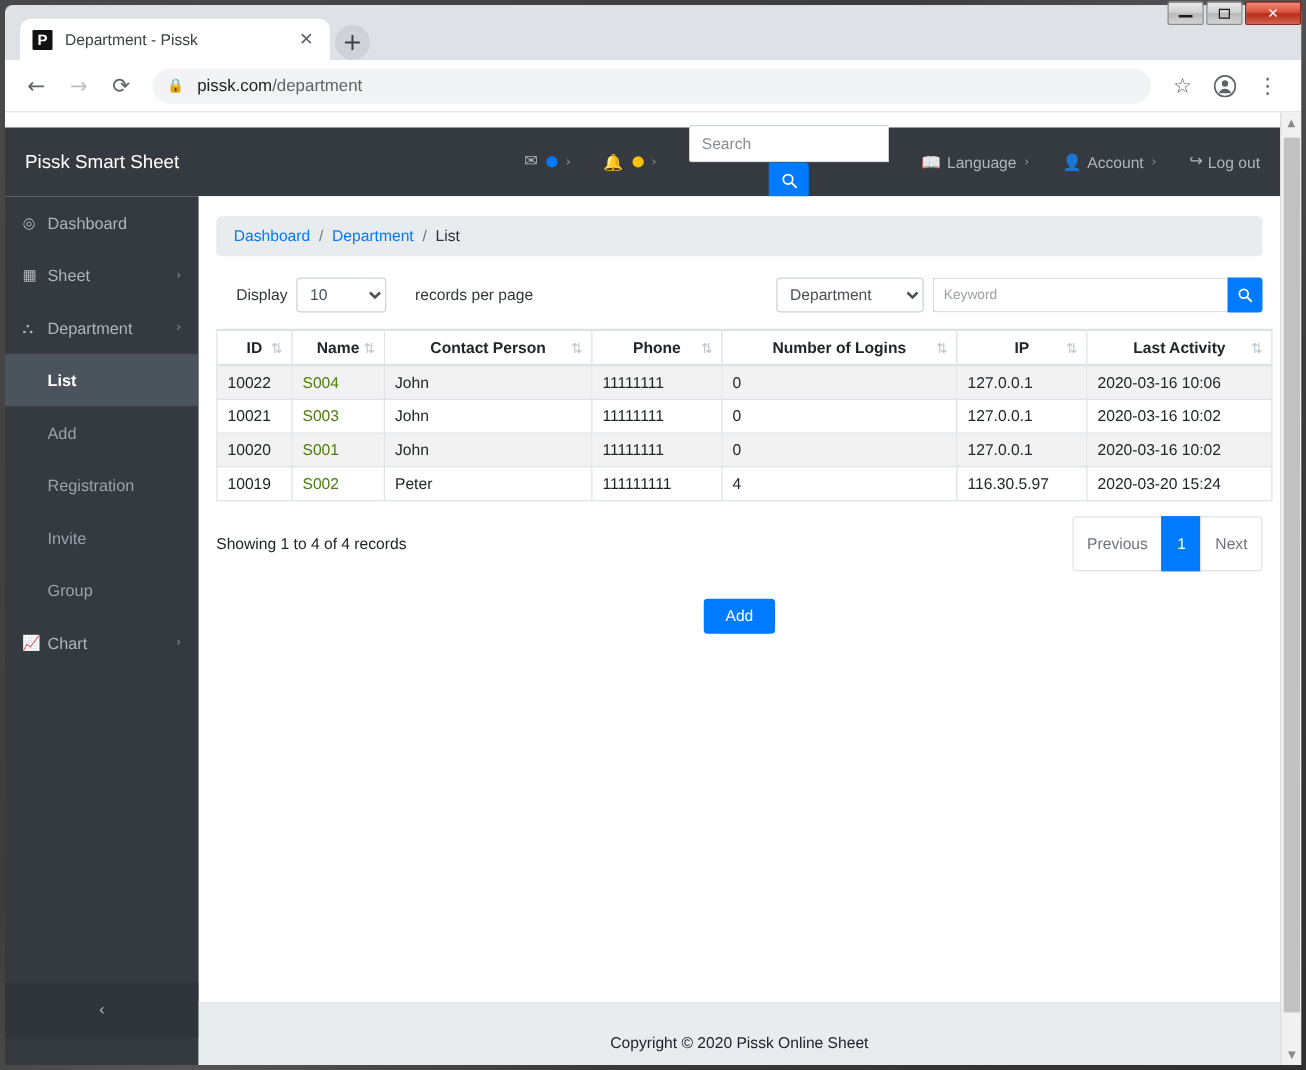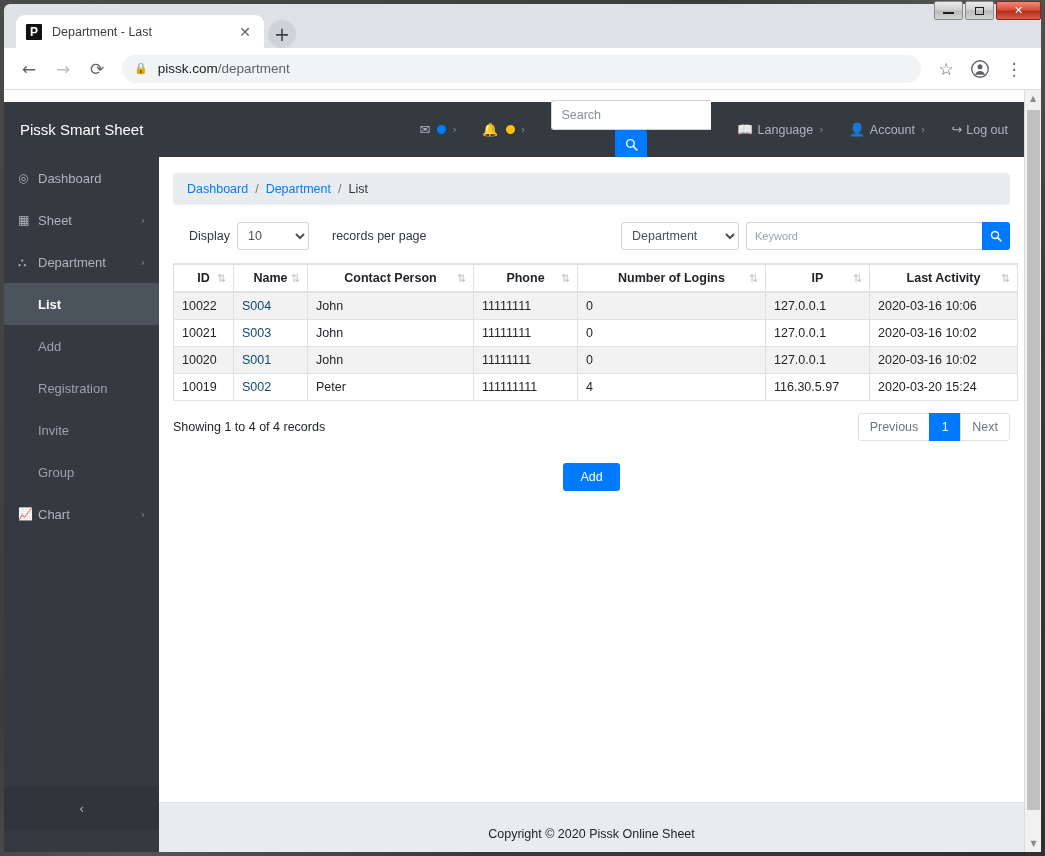--- a/index.html
+++ b/index.html
@@ -269,30 +269,30 @@
     color: #bfc4c9; font-size: 11px;
     font-family: "DejaVu Sans", sans-serif; font-weight: normal;
   }
   table.dt td {
     border: 1px solid #dee2e6;
     padding: 6px 8px; font-size: 12.5px; color: #212529;
     white-space: nowrap; overflow: hidden; text-overflow: ellipsis;
   }
   table.dt tr.odd td { background: #f2f2f2; }
   table.dt tr.even td { background: #fff; }
-  table.dt td a { color: #0c4a6e; text-decoration: none; }
+  table.dt td a { color: #4d7c0f; text-decoration: none; }
 
   #tbl-foot {
     margin: 12px 14px 0 14px;
     display: flex; align-items: center;
     font-size: 12.5px; color: #212529;
   }
   #pagination { margin-left: auto; display: flex; }
   .pg {
-    height: 28px; min-width: 32px; padding: 0 11px;
+    height: 44px; min-width: 32px; padding: 0 11px;
     border: 1px solid #dee2e6; margin-left: -1px;
     display: flex; align-items: center; justify-content: center;
     font-size: 12.5px; color: #6c757d; background: #fff;
   }
   .pg:first-child { border-radius: 3px 0 0 3px; margin-left: 0; }
   .pg:last-child { border-radius: 0 3px 3px 0; }
   .pg.active { background: #007bff; border-color: #007bff; color: #fff; }
 
   #add-row { margin-top: 22px; display: flex; justify-content: center; }
   #add-btn {
@@ -340,21 +340,21 @@
     <div class="win-btn close">
         <span>✕</span>
       </div>
   </div>
 
   <div id="browser">
 
     <div id="tabstrip">
       <div id="tab">
         <span class="favicon">P</span>
-        <span class="title">Department - Last</span>
+        <span class="title">Department - Pissk</span>
         <span class="tabclose">✕</span>
       </div>
       <div id="newtab">+</div>
     </div>
 
     <div id="toolbar">
       <div class="nav-icon">←</div>
       <div class="nav-icon disabled">→</div>
       <div class="nav-icon">⟳</div>
       <div id="omnibox">

